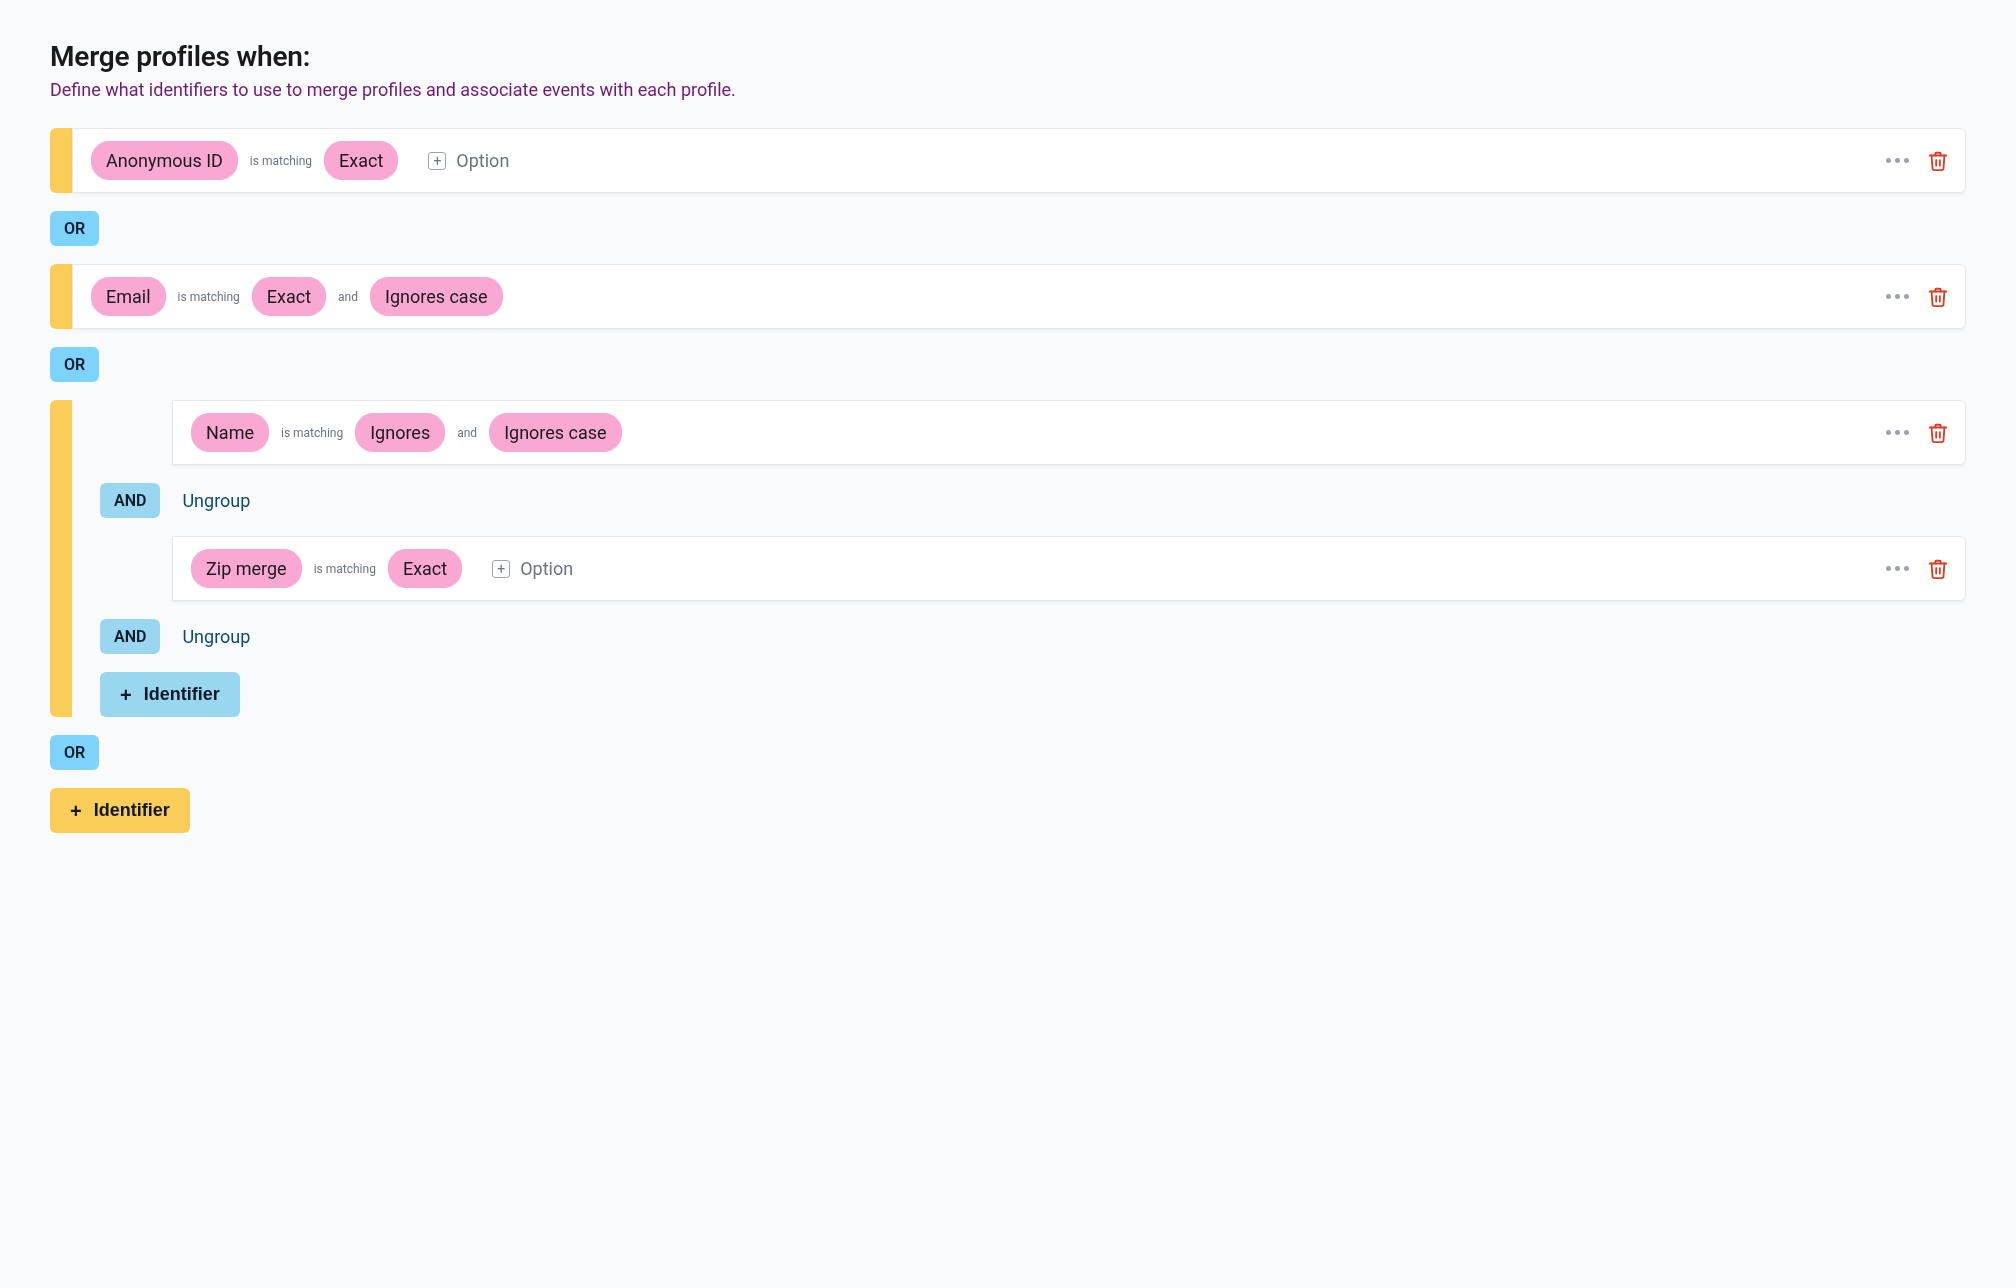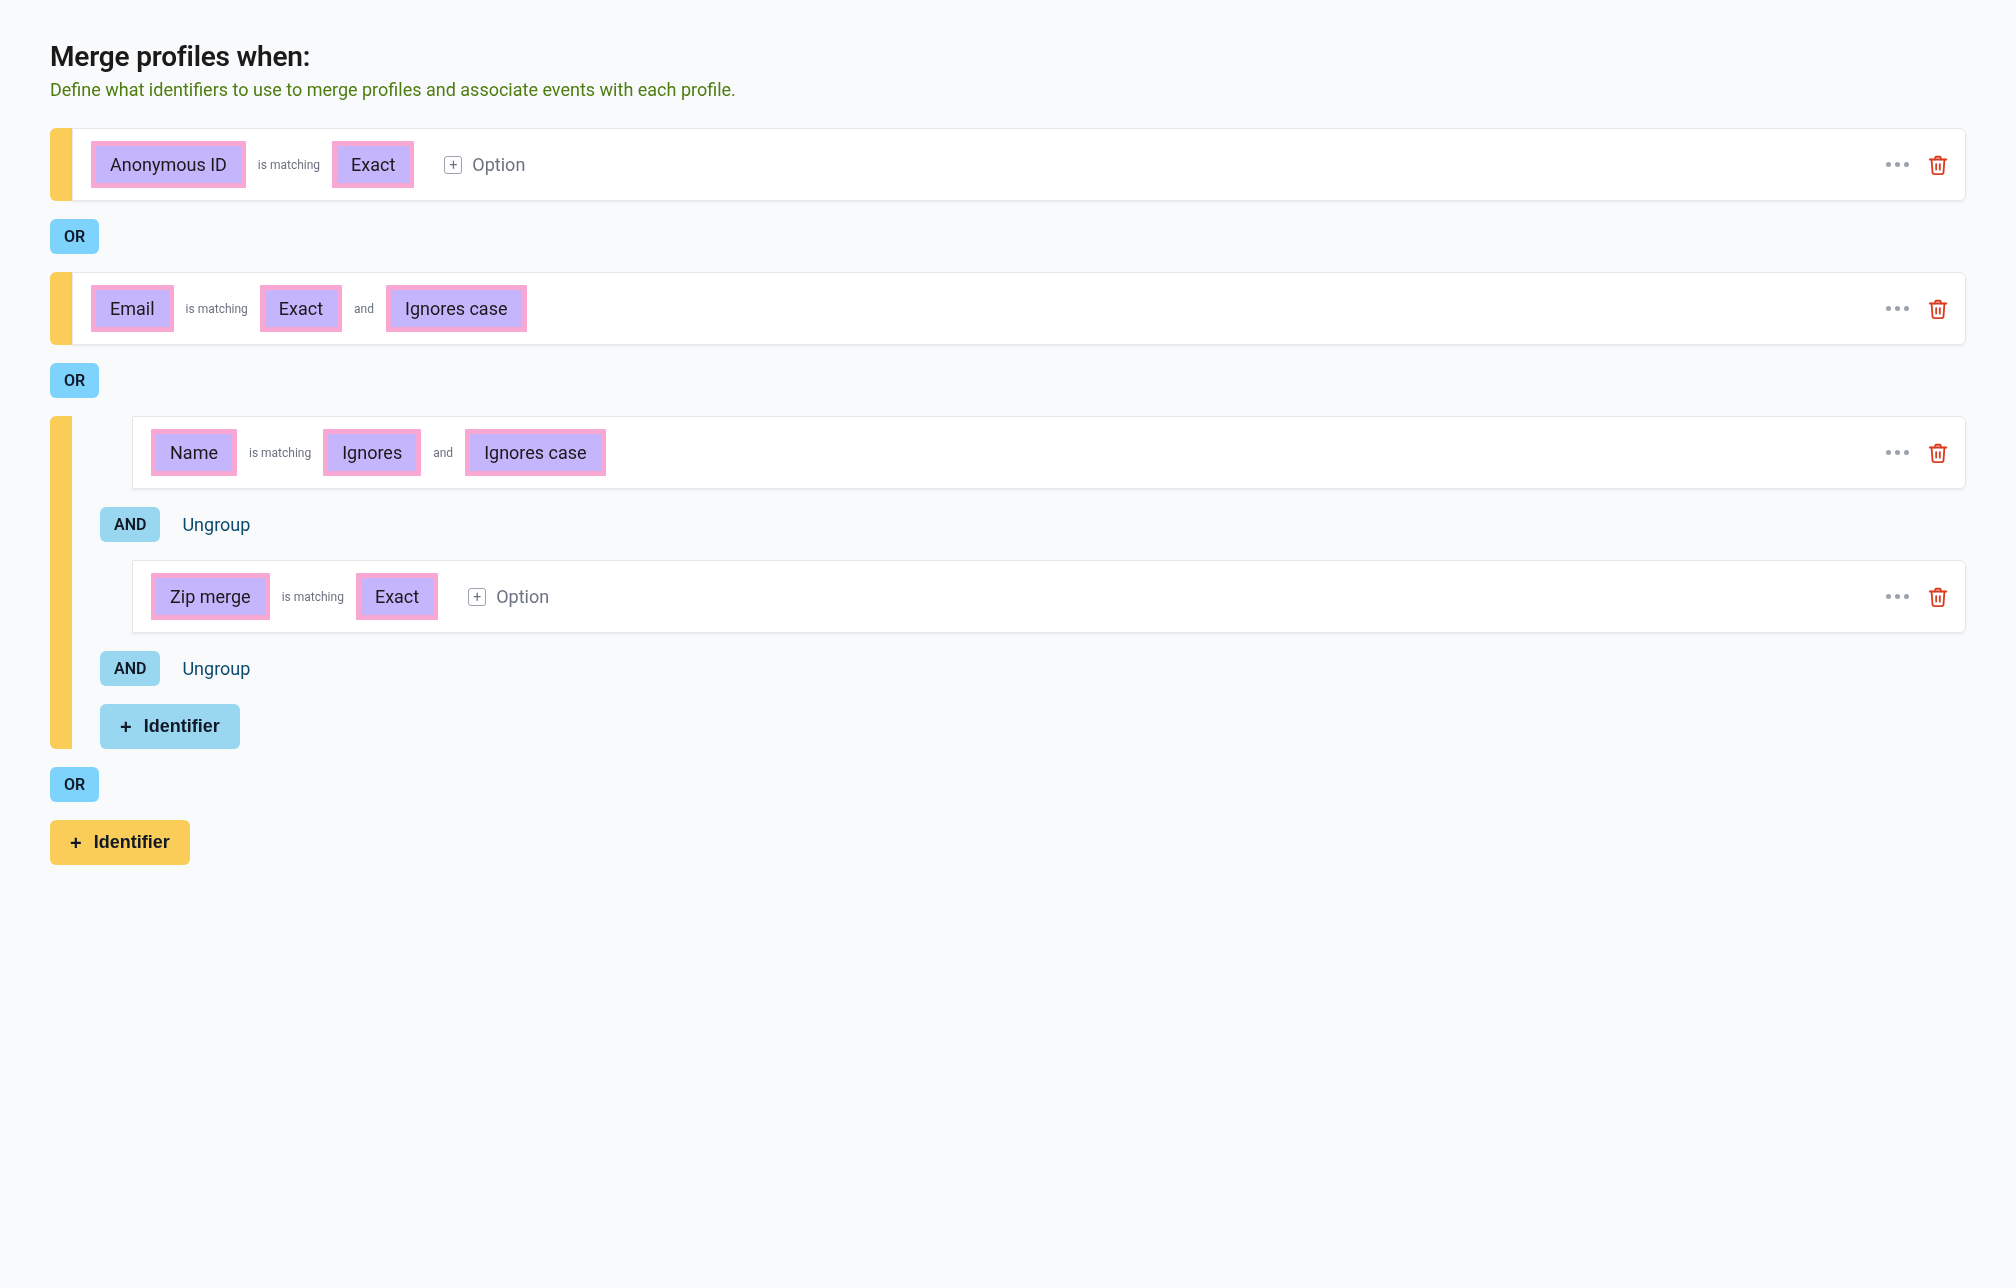--- a/index.html
+++ b/index.html
@@ -13,21 +13,21 @@
   }
 
   .page-title {
     font-size: 28px;
     font-weight: 600;
     margin: 0 0 6px 0;
     letter-spacing: -0.2px;
   }
   .page-desc {
     font-size: 18px;
-    color: #4d7c0f;
+    color: #701a75;
     margin: 0 0 28px 0;
   }
 
   
   .or-group {
     display: flex;
     align-items: stretch;
   }
   .or-bar {
     width: 22px;
@@ -35,20 +35,21 @@
     border-top-left-radius: 6px;
     border-bottom-left-radius: 6px;
     flex: 0 0 22px;
   }
   .or-group .row-card { border-top-left-radius: 0; border-bottom-left-radius: 0; }
 
   
   .and-group {
     display: flex;
     align-items: flex-end;
+    gap: 40px;
   }
   .and-bar {
     width: 32px;
     background: #99d6f0;
     border-top-left-radius: 6px;
     border-bottom-left-radius: 6px;
     flex: 0 0 32px;
   }
   .and-group .row-card { border-top-left-radius: 0; border-bottom-left-radius: 0; }
 
@@ -66,23 +67,23 @@
   }
   .row-left {
     display: flex;
     align-items: center;
     gap: 12px;
     flex-wrap: wrap;
   }
   .spacer { flex: 1; }
 
   .chip {
-    background: #c4b5fd;
-    border: 5px solid #f9a8d4;
-    border-radius: 1px;
+    background: #f9a8d4;
+    border: 1px solid #f9a8d4;
+    border-radius: 18px;
     padding: 8px 14px;
     font-size: 18px;
     cursor: pointer;
   }
   .muted {
     color: #6b7280;
     font-size: 12px;
   }
   .add-opt {
     display: inline-flex;

